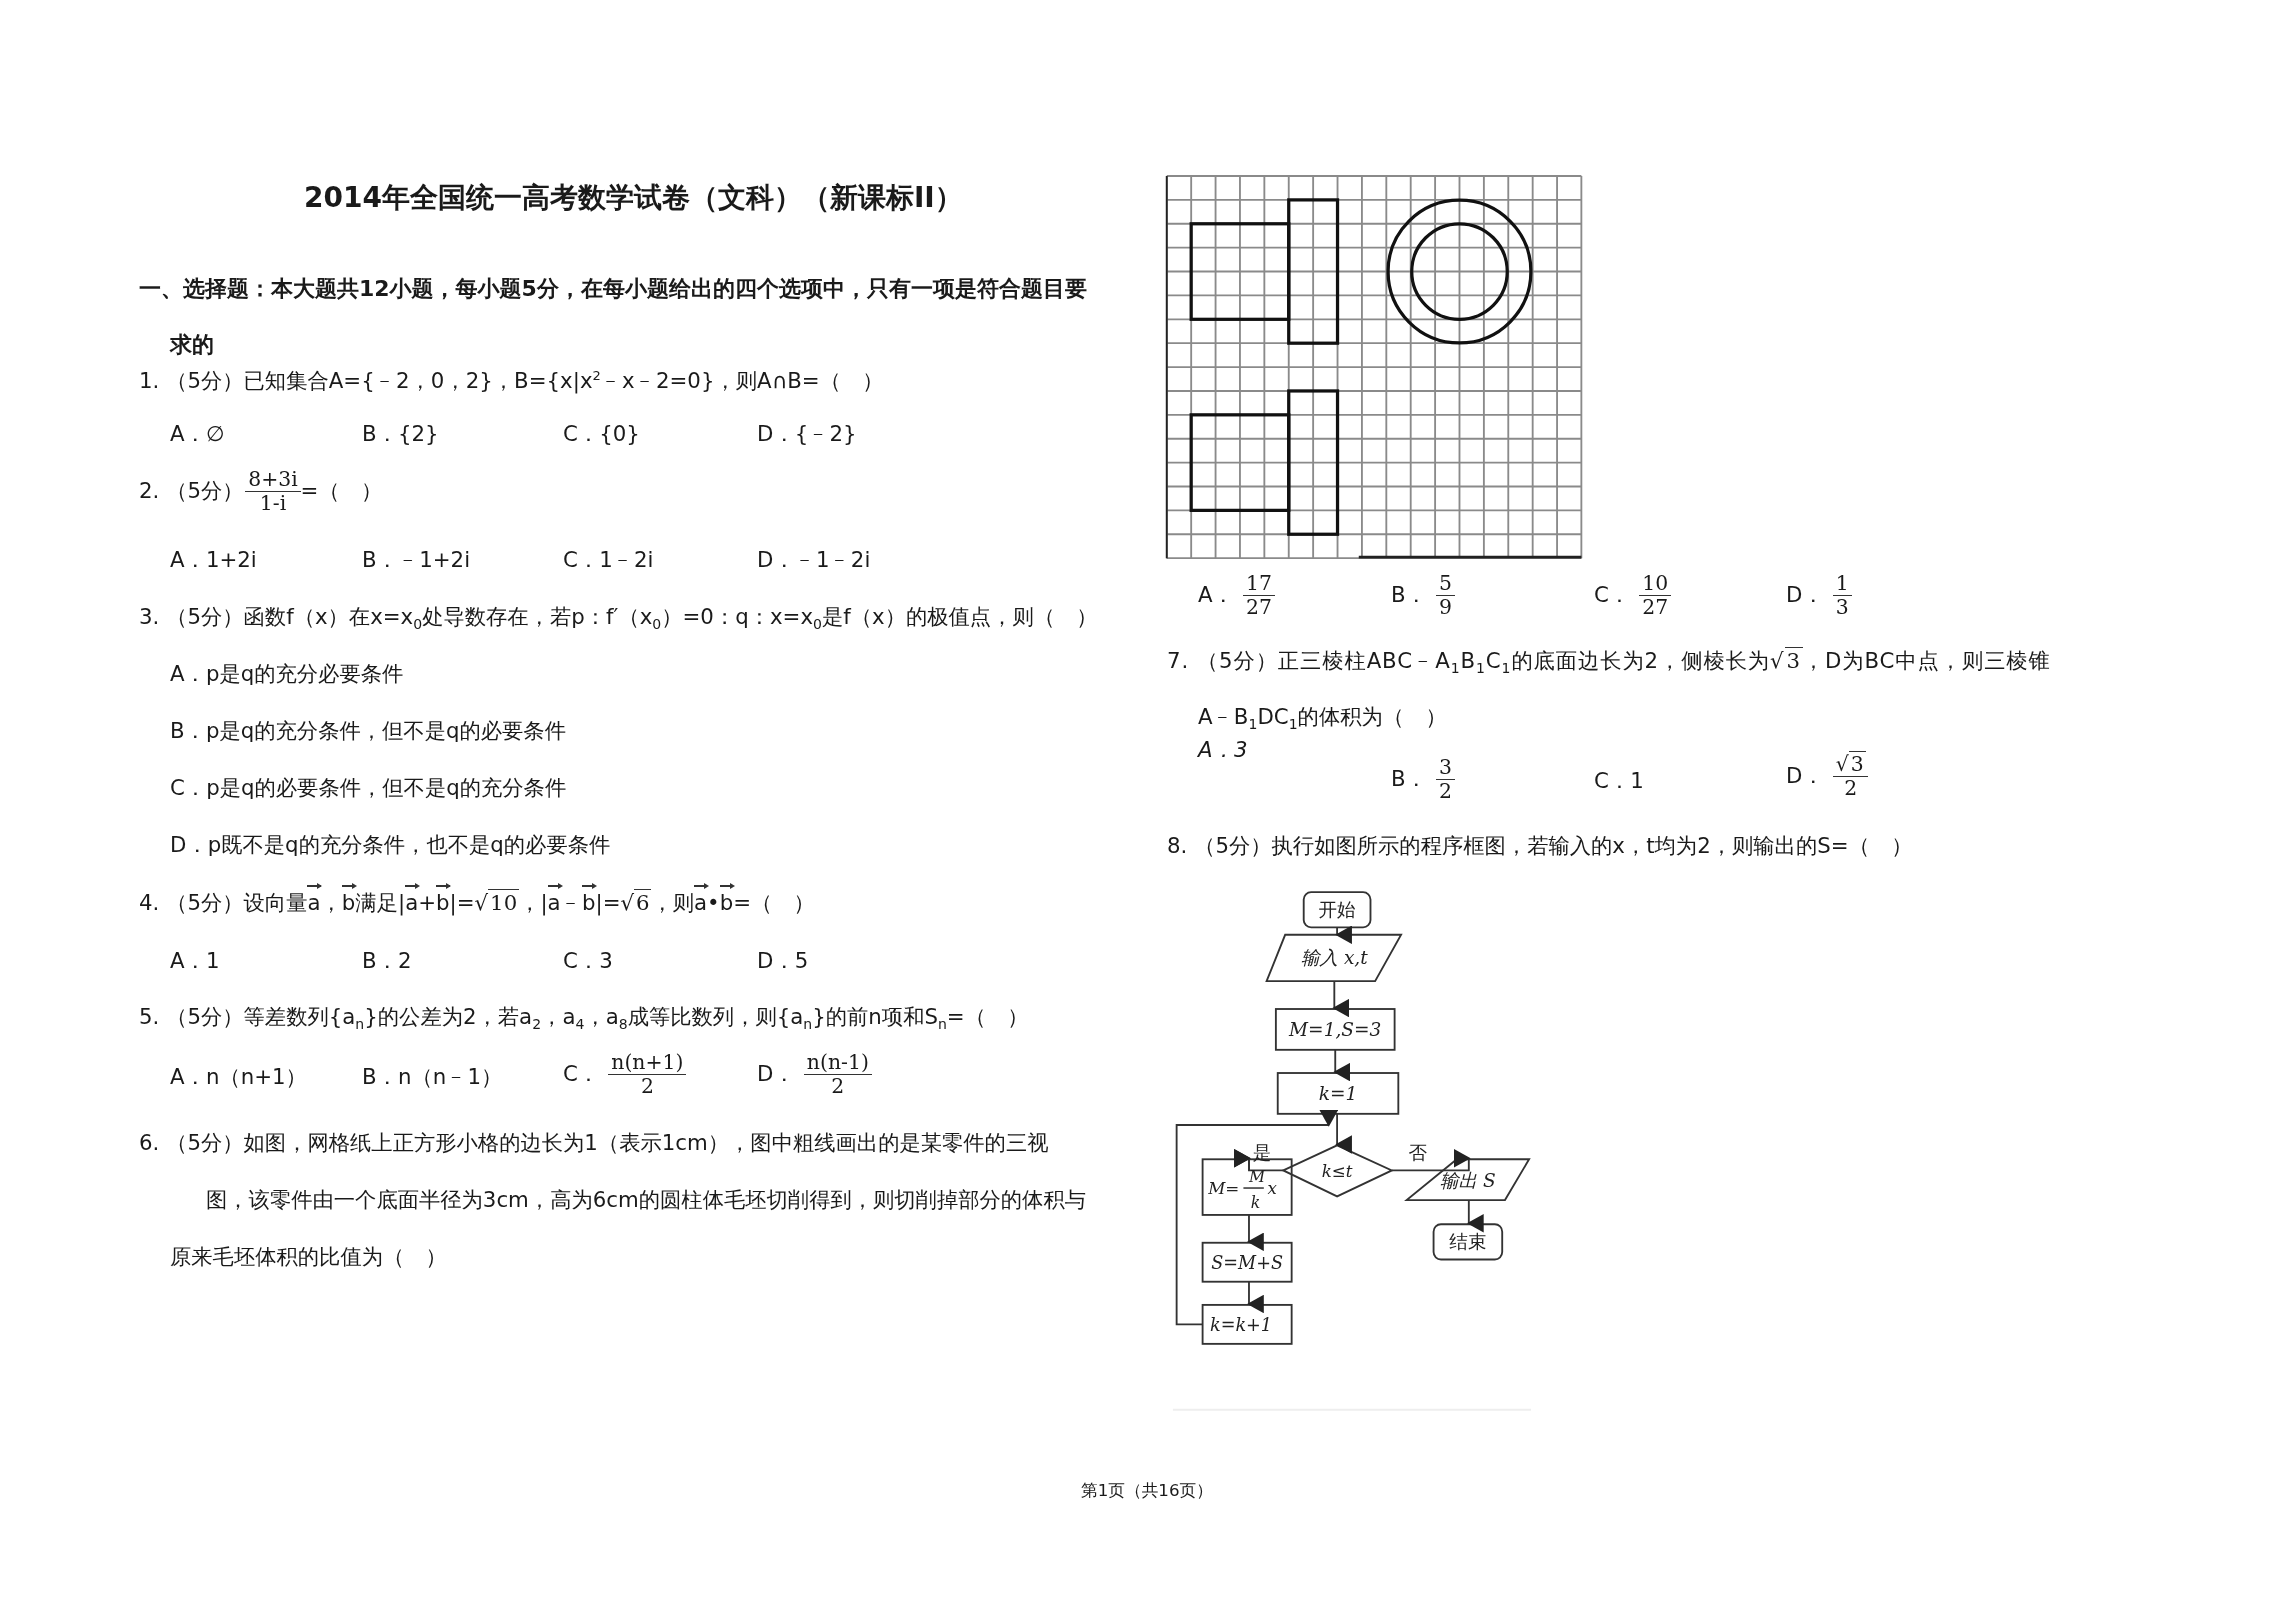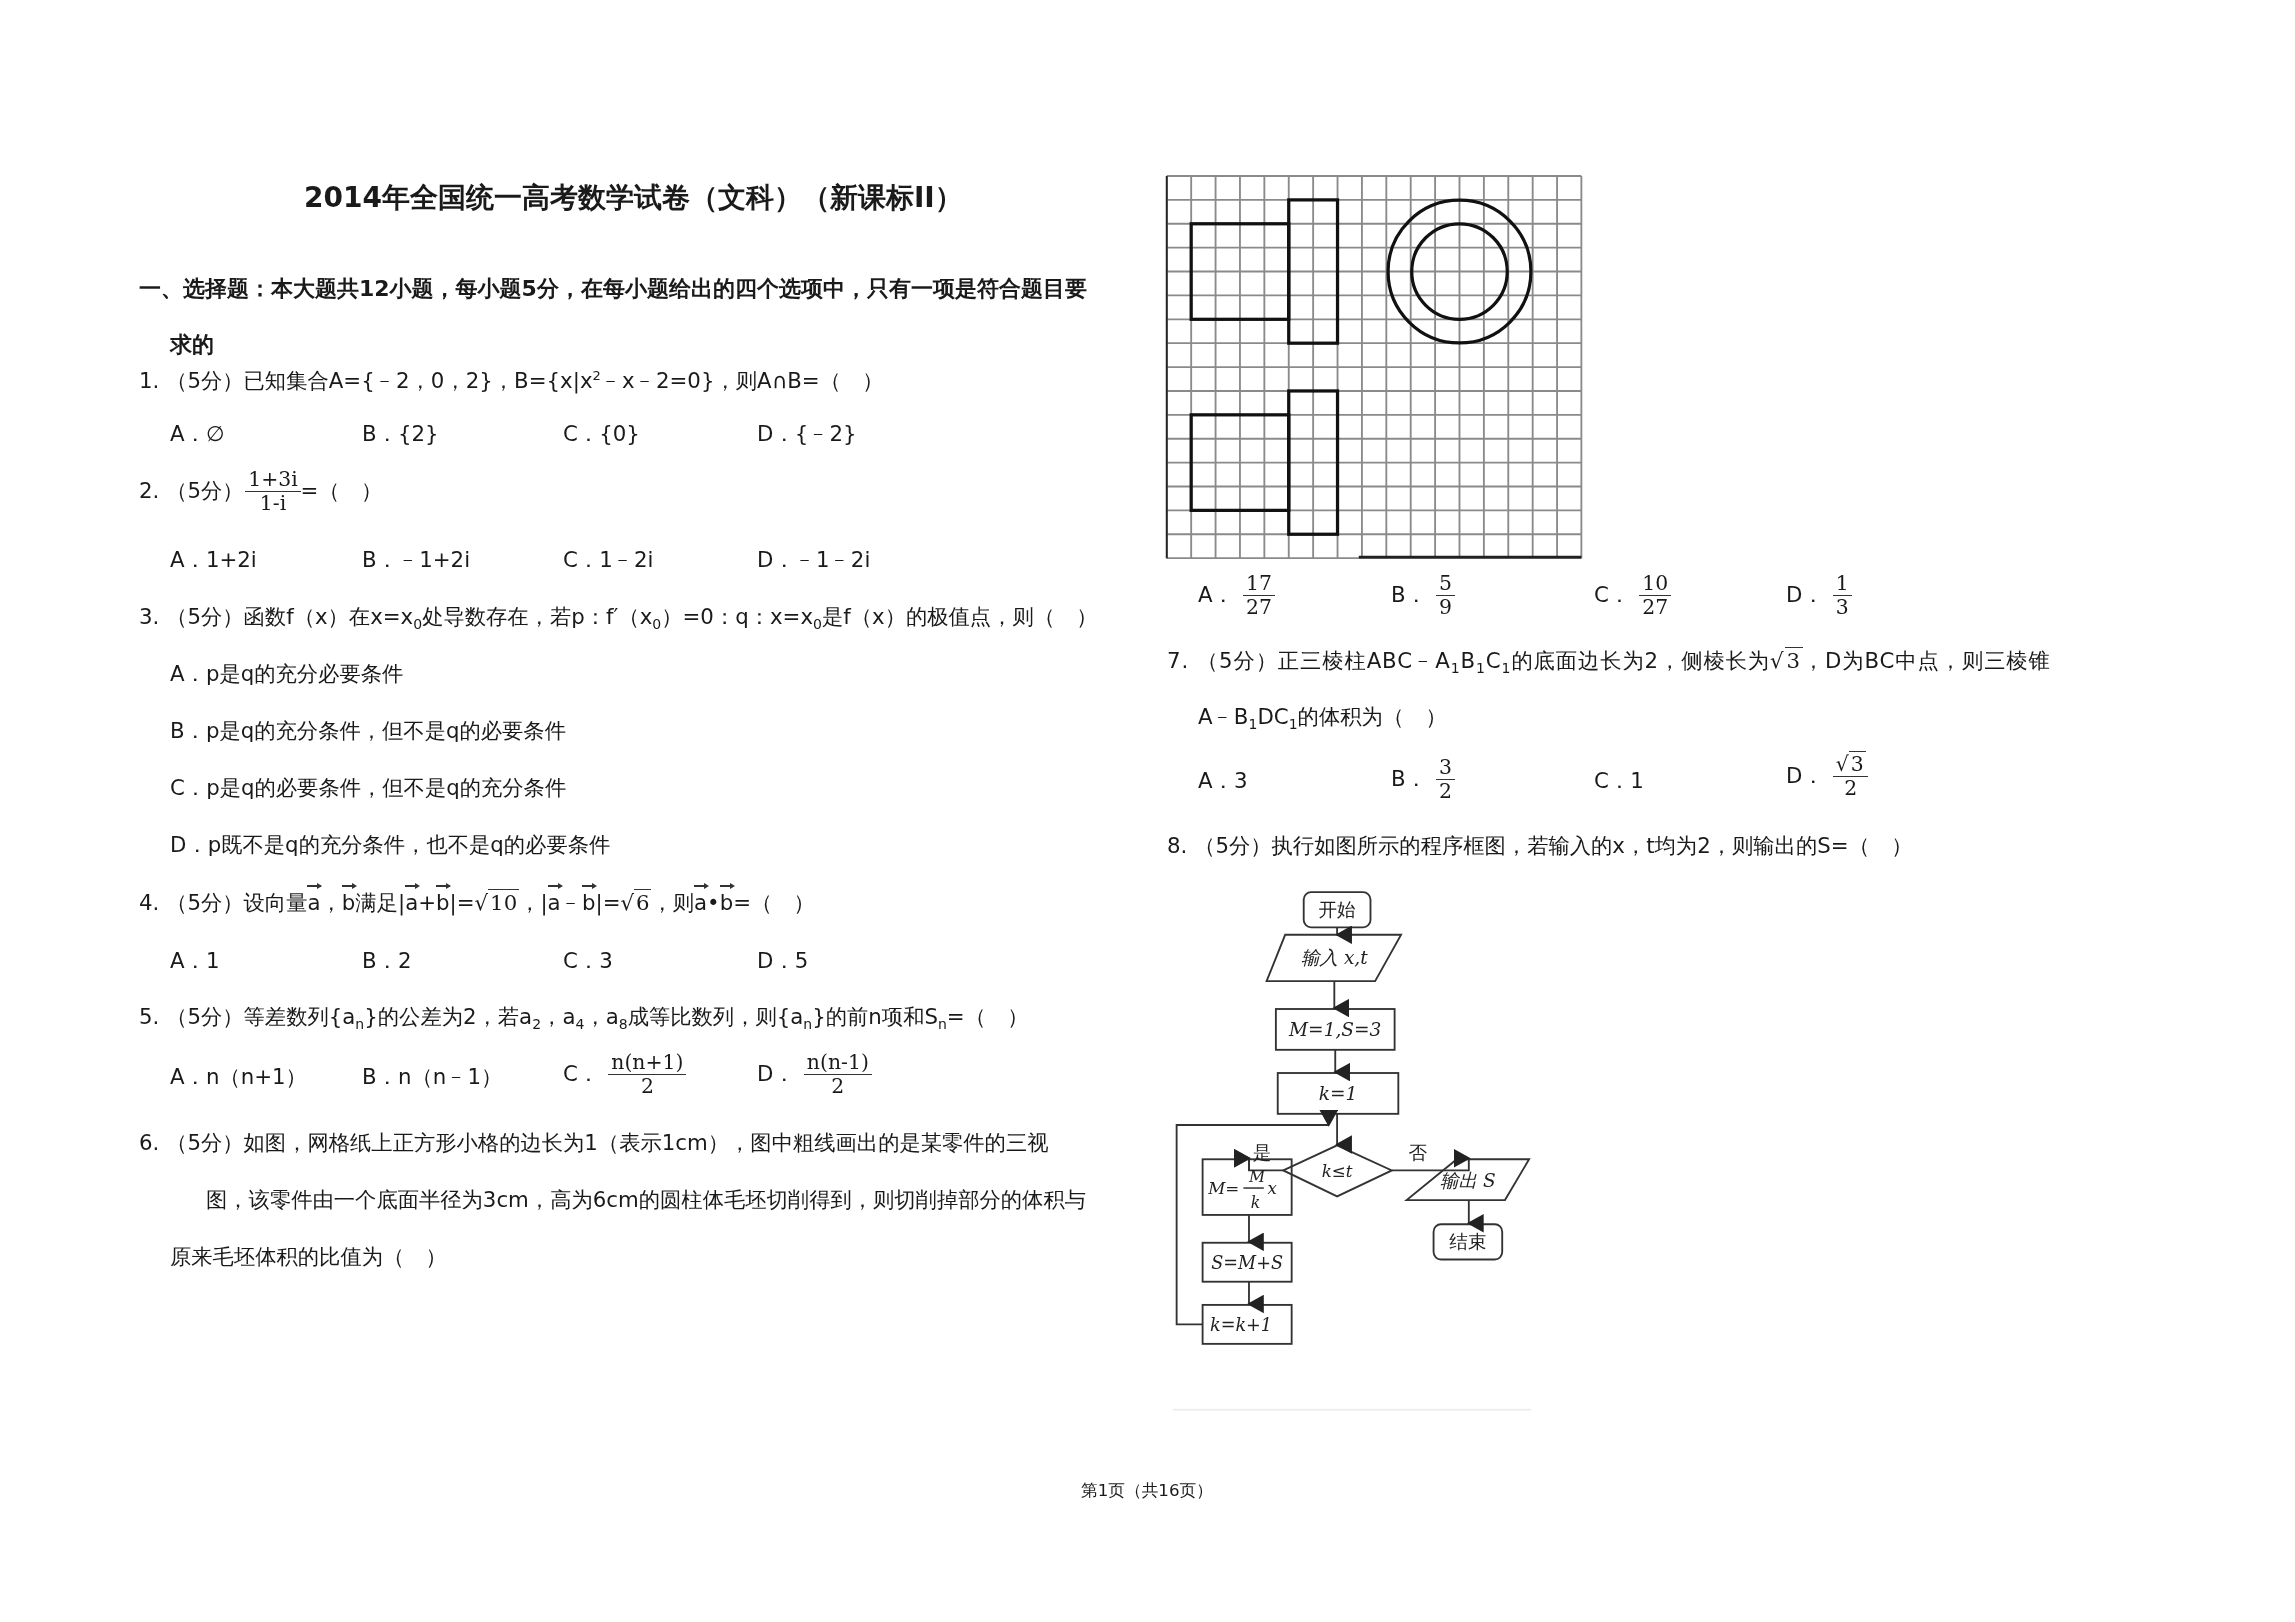--- a/index.html
+++ b/index.html
@@ -37,21 +37,21 @@
   <span>（5分）</span><span>已知集合A={﹣2，0，2}，B={x|x</span><span class="sup">2</span><span>﹣x﹣2=0}，则A∩B=（　）</span>
 </div>
 <div class="abs opt" style="left:170px; top:420px;"><span>A．</span><span>∅</span></div>
 <div class="abs opt" style="left:362px; top:420px;"><span>B．</span><span>{2}</span></div>
 <div class="abs opt" style="left:563px; top:420px;"><span>C．</span><span>{0}</span></div>
 <div class="abs opt" style="left:757px; top:420px;"><span>D．</span><span>{﹣2}</span></div>
 
 <div class="abs q" style="left:139px; top:468px;">
   <span>2.</span>
   <span>（5分）</span><span class="frac" style="margin-left:1.9px;">
-      <span class="num">1+3i</span>
+      <span class="num">8+3i</span>
       <span class="den">1-i</span>
     </span><span>=（　）</span>
 </div>
 <div class="abs opt" style="left:170px; top:546px;"><span>A．</span><span>1+2i</span></div>
 <div class="abs opt" style="left:362px; top:546px;"><span>B．</span><span>﹣1+2i</span></div>
 <div class="abs opt" style="left:563px; top:546px;"><span>C．</span><span>1﹣2i</span></div>
 <div class="abs opt" style="left:757px; top:546px;"><span>D．</span><span>﹣1﹣2i</span></div>
 
 <div class="abs q" style="left:139px; top:603px;">
   <span>3.</span>
@@ -165,21 +165,21 @@
       <span class="den">3</span>
     </span></div>
 
 <div class="abs q" style="left:1167px; top:647px; letter-spacing:0.9px;">
   <span>7.</span>
   <span>（5分）</span><span>正三棱柱ABC﹣A</span><span class="sub">1</span><span>B</span><span class="sub">1</span><span>C</span><span class="sub">1</span><span>的底面边长为2，侧棱长为</span><span class="sqrt">√<span class="rad">3</span></span><span>，D为BC中点，则三棱锥</span>
 </div>
 <div class="abs q" style="left:1198px; top:703px;">
   <span>A﹣B</span><span class="sub">1</span><span>DC</span><span class="sub">1</span><span>的体积为（　）</span>
 </div>
-<div class="abs opt" style="left:1198px; top:767px;"><span>A．</span><span>3</span></div>
+<div class="abs opt" style="left:1198px; top:736px;font-style:italic;"><span>A．</span><span>3</span></div>
 <div class="abs opt" style="left:1391px; top:756px;"><span>B．</span><span class="frac">
       <span class="num">3</span>
       <span class="den">2</span>
     </span></div>
 <div class="abs opt" style="left:1594px; top:767px;"><span>C．</span><span>1</span></div>
 <div class="abs opt" style="left:1786px; top:753px;"><span>D．</span><span class="frac">
       <span class="num"><span class="sqrt">√<span class="rad">3</span></span></span>
       <span class="den">2</span>
     </span></div>
 

